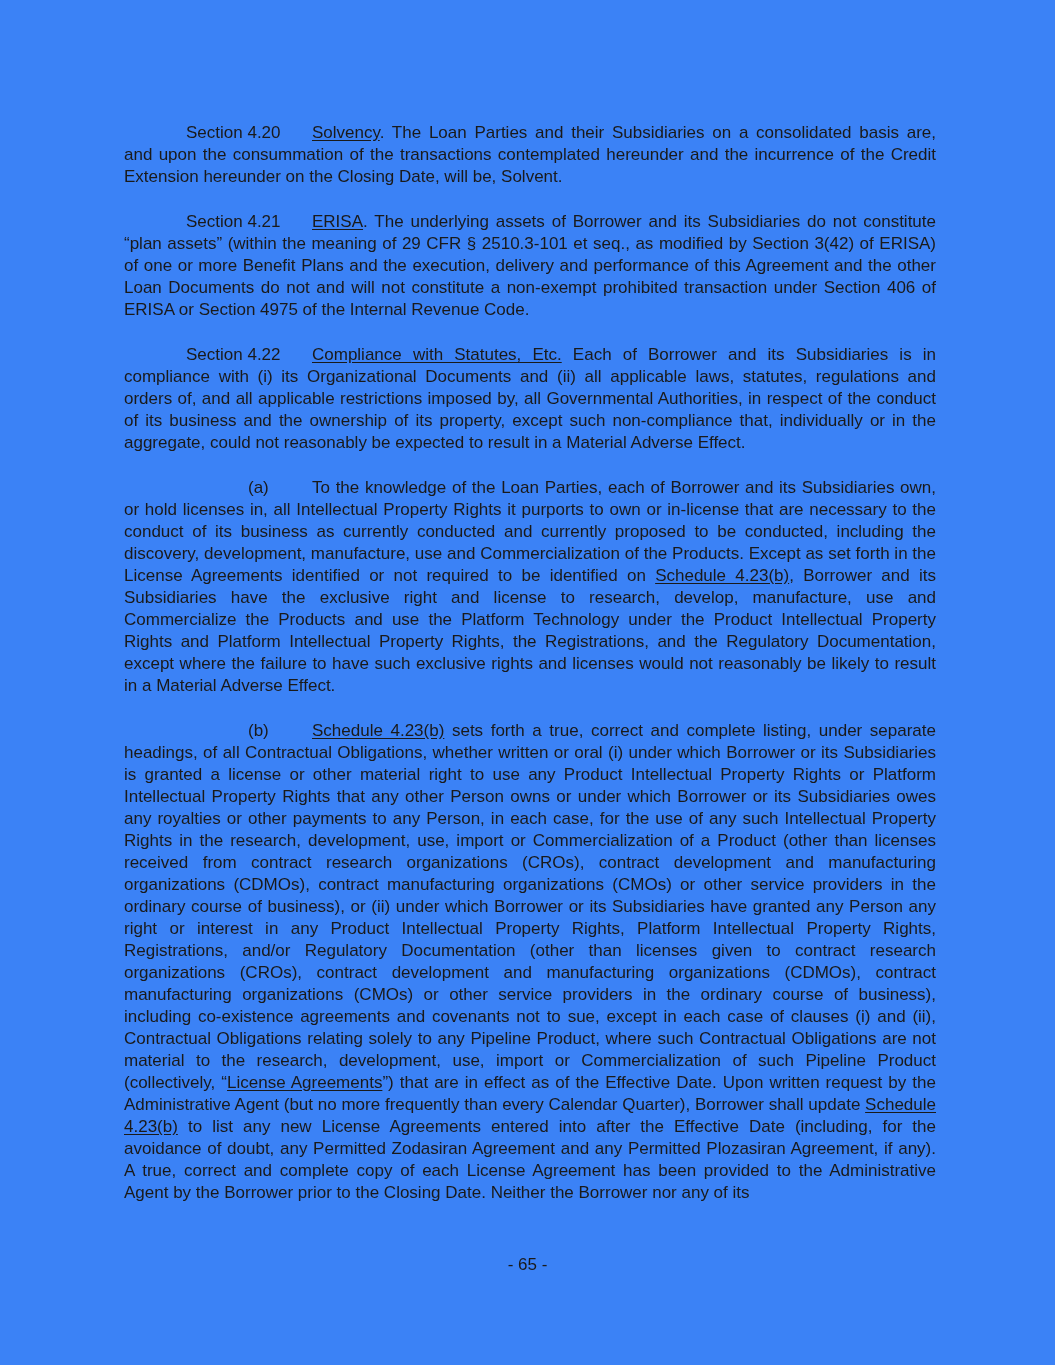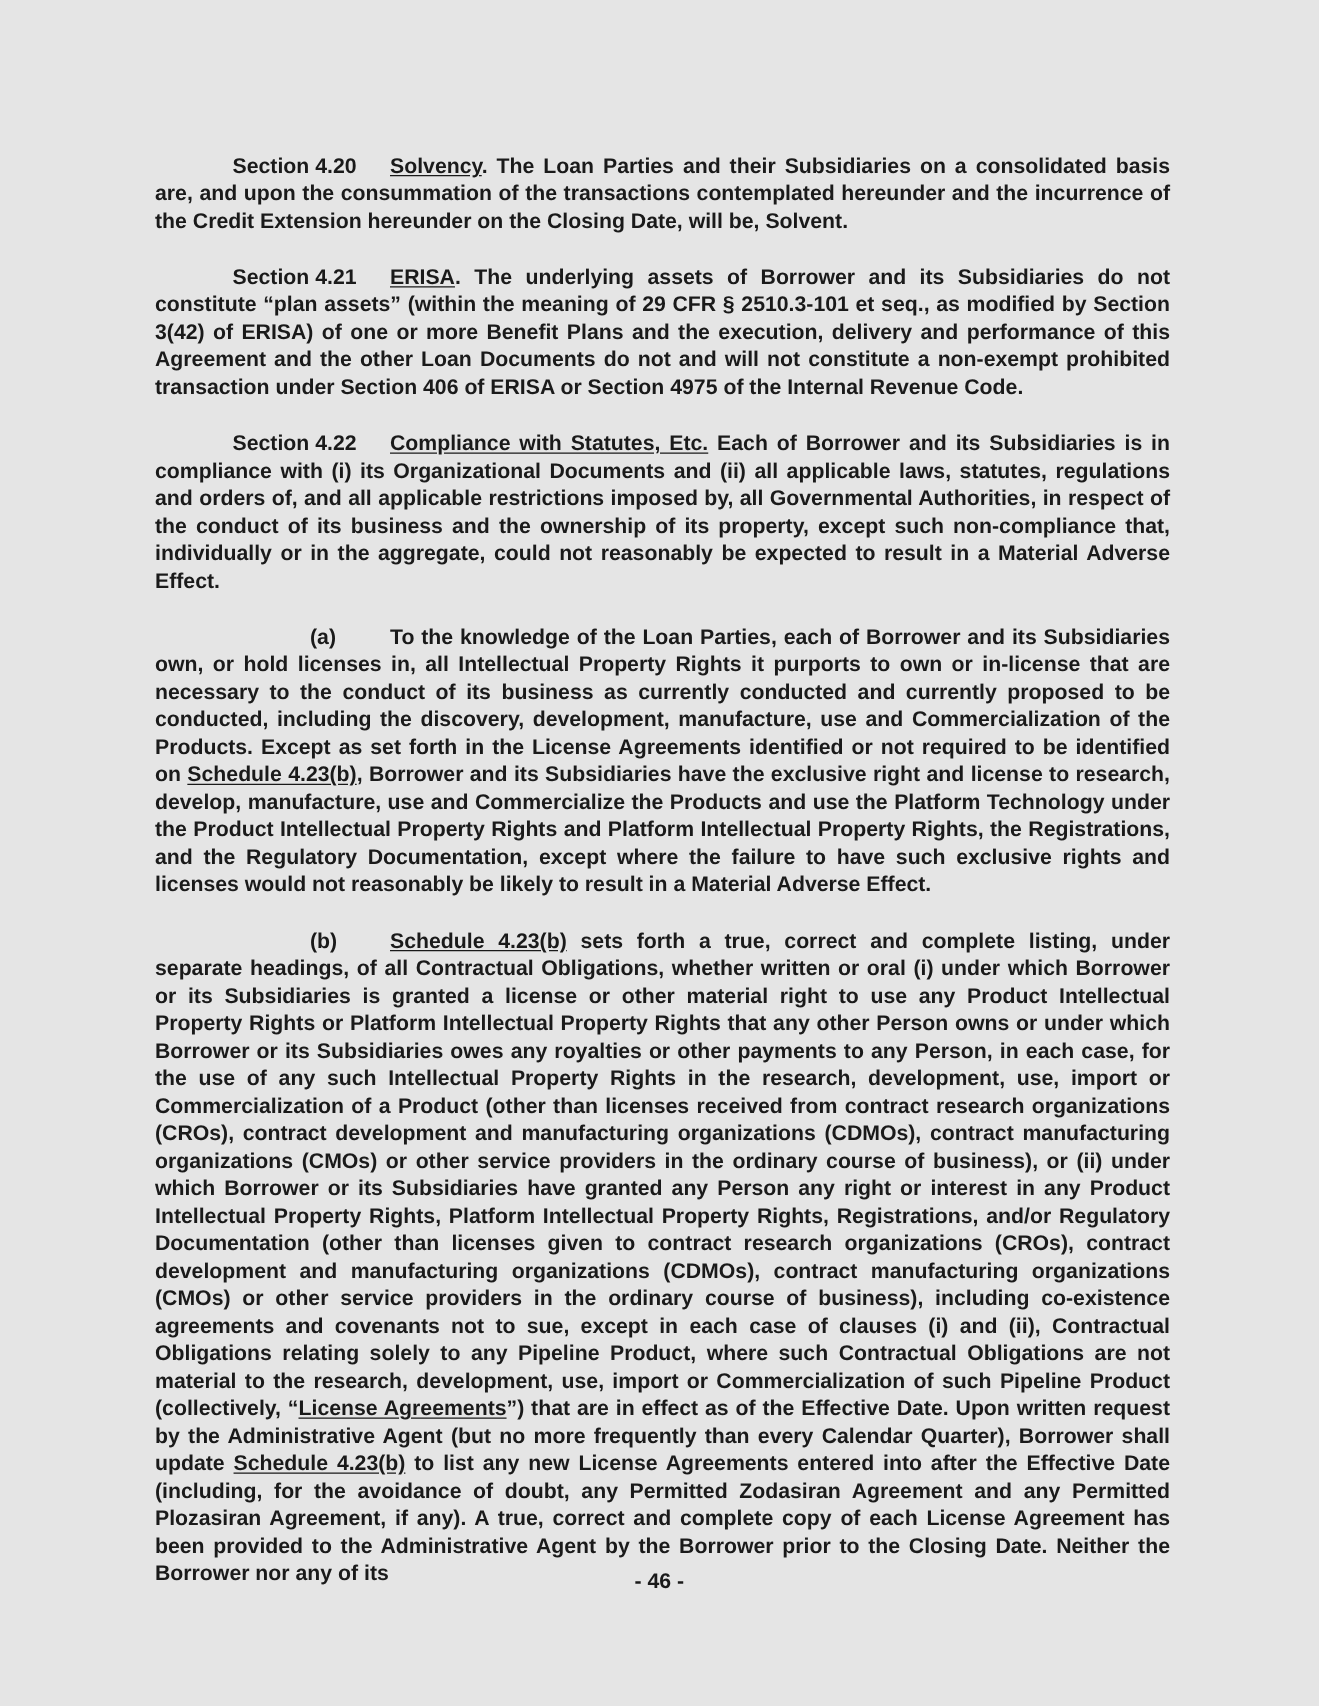--- a/index.html
+++ b/index.html
@@ -1,27 +1,26 @@
 <!DOCTYPE html>
 <html><head>
 <meta charset="utf-8">
 <style>
   * { margin: 0; padding: 0; box-sizing: border-box; }
   html, body { background: #ffffff; }
   .page {
     position: relative;
     width: 1055px;
     height: 1365px;
-    background: #e5e5e5;
+    background: #3b82f6;
     font-family: "Liberation Sans", sans-serif;
     font-size: 17px;
     line-height: 22px;
     color: #1a1a1a;
     overflow: hidden;
-    font-weight: bold;
   }
   .content {
     position: absolute;
     left: 124px;
     top: 122px;
     width: 812px;
   }
   .para {
     text-align: justify;
     margin-bottom: 23px;
@@ -48,14 +47,14 @@
 <body>
 
 <div class="page">
   <div class="content" id="content">
       <p class="para"><span class="indent indent-section"></span><span class="labelbox labelbox-section">Section 4.20</span><span class="u">Solvency</span><span>.  The Loan Parties and their Subsidiaries on a consolidated basis are, and upon the consummation of the transactions contemplated hereunder and the incurrence of the Credit Extension hereunder on the Closing Date, will be, Solvent.</span></p>
       <p class="para"><span class="indent indent-section"></span><span class="labelbox labelbox-section">Section 4.21</span><span class="u">ERISA</span><span>.  The underlying assets of Borrower and its Subsidiaries do not constitute “plan assets” (within the meaning of 29 CFR § 2510.3-101 et seq., as modified by Section 3(42) of ERISA) of one or more Benefit Plans and the execution, delivery and performance of this Agreement and the other Loan Documents do not and will not constitute a non-exempt prohibited transaction under Section 406 of ERISA or Section 4975 of the Internal Revenue Code.</span></p>
       <p class="para"><span class="indent indent-section"></span><span class="labelbox labelbox-section">Section 4.22</span><span class="u">Compliance with Statutes, Etc.</span><span>  Each of Borrower and its Subsidiaries is in compliance with (i) its Organizational Documents and (ii) all applicable laws, statutes, regulations and orders of, and all applicable restrictions imposed by, all Governmental Authorities, in respect of the conduct of its business and the ownership of its property, except such non-compliance that, individually or in the aggregate, could not reasonably be expected to result in a Material Adverse Effect.</span></p>
       <p class="para"><span class="indent indent-sub"></span><span class="labelbox labelbox-sub">(a)</span><span>To the knowledge of the Loan Parties, each of Borrower and its Subsidiaries own, or hold licenses in, all Intellectual Property Rights it purports to own or in-license that are necessary to the conduct of its business as currently conducted and currently proposed to be conducted, including the discovery, development, manufacture, use and Commercialization of the Products.  Except as set forth in the License Agreements identified or not required to be identified on </span><span class="u">Schedule 4.23(b)</span><span>, Borrower and its Subsidiaries have the exclusive right and license to research, develop, manufacture, use and Commercialize the Products and use the Platform Technology under the Product Intellectual Property Rights and Platform Intellectual Property Rights, the Registrations, and the Regulatory Documentation, except where the failure to have such exclusive rights and licenses would not reasonably be likely to result in a Material Adverse Effect.</span></p>
       <p class="para"><span class="indent indent-sub"></span><span class="labelbox labelbox-sub">(b)</span><span class="u">Schedule 4.23(b)</span><span> sets forth a true, correct and complete listing, under separate headings, of all Contractual Obligations, whether written or oral (i) under which Borrower or its Subsidiaries is granted a license or other material right to use any Product Intellectual Property Rights or Platform Intellectual Property Rights that any other Person owns or under which Borrower or its Subsidiaries owes any royalties or other payments to any Person, in each case, for the use of any such Intellectual Property Rights in the research, development, use, import or Commercialization of a Product (other than licenses received from contract research organizations (CROs), contract development and manufacturing organizations (CDMOs), contract manufacturing organizations (CMOs) or other service providers in the ordinary course of business), or (ii) under which Borrower or its Subsidiaries have granted any Person any right or interest in any Product Intellectual Property Rights, Platform Intellectual Property Rights, Registrations, and/or Regulatory Documentation (other than licenses given to contract research organizations (CROs), contract development and manufacturing organizations (CDMOs), contract manufacturing organizations (CMOs) or other service providers in the ordinary course of business), including co-existence agreements and covenants not to sue, except in each case of clauses (i) and (ii), Contractual Obligations relating solely to any Pipeline Product, where such Contractual Obligations are not material to the research, development, use, import or Commercialization of such Pipeline Product (collectively, “</span><span class="u">License Agreements</span><span>”) that are in effect as of the Effective Date.  Upon written request by the Administrative Agent (but no more frequently than every Calendar Quarter), Borrower shall update </span><span class="u">Schedule 4.23(b)</span><span> to list any new License Agreements entered into after the Effective Date (including, for the avoidance of doubt, any Permitted Zodasiran Agreement and any Permitted Plozasiran Agreement, if any).  A true, correct and complete copy of each License Agreement has been provided to the Administrative Agent by the Borrower prior to the Closing Date. Neither the Borrower nor any of its</span></p>
     </div>
-  <div class="footer">- 46 -</div>
+  <div class="footer">- 65 -</div>
 </div>
 
 </body></html>

